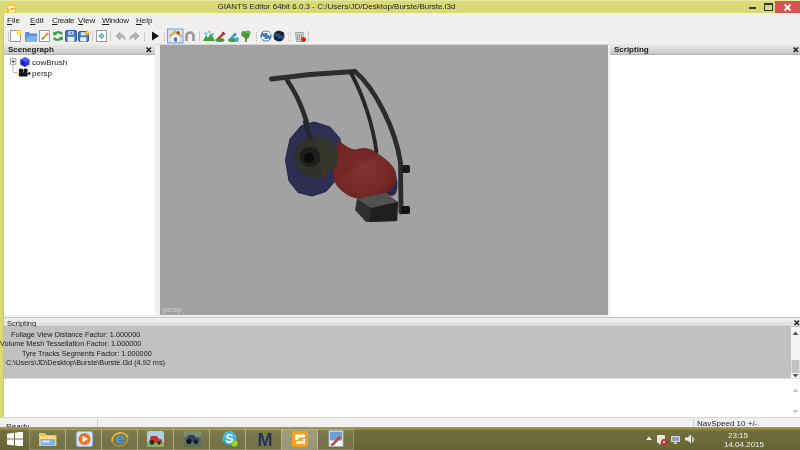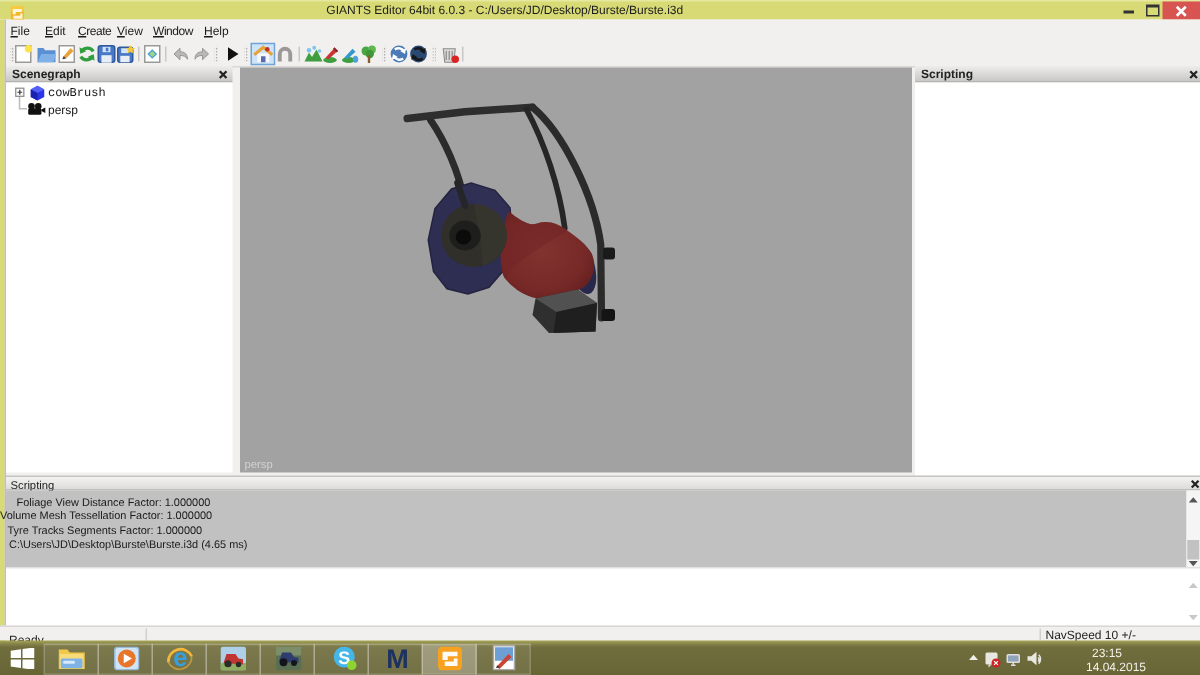--- a/index.html
+++ b/index.html
@@ -201,21 +201,21 @@
         <path d="M5.5 6.2 L5.5 11.2 1 8.8 1 3.8z" fill="#1a23b0"></path>
       </g>
 
  <g transform="translate(14,13)">
         <circle cx="3" cy="2.8" r="2.2" fill="#111"></circle>
         <circle cx="7.5" cy="2.8" r="2.2" fill="#111"></circle>
         <rect x="0.8" y="4.2" width="8.8" height="4.3" rx="1" fill="#111"></rect>
         <path d="M9.6 5 l2.6-1.3 v3.6 l-2.6-1.3z" fill="#111"></path>
       </g>
 </svg>
-<div class="abs" style="left:32px;top:57.5px;font-size:8px;color:#1a1a1a;font-family:Liberation Mono, monospace;">cowBrush</div>
+<div class="abs" style="left:32px;top:57.5px;font-size:8px;color:#1a1a1a;">cowBrush</div>
 <div class="abs" style="left:32px;top:68.5px;font-size:8px;color:#1a1a1a;">persp</div>
 
 <div class="abs" style="left:160px;top:45px;width:448px;height:270px;background:#a2a2a2;"></div>
 <div class="abs" style="left:163px;top:304.5px;font-size:7.5px;color:#d2d2d2;">persp</div>
 
 <svg class="abs" style="left:260px;top:58px" width="160" height="170" viewBox="260 58 160 170">
  <defs>
   <radialGradient id="redg" cx="45%" cy="45%" r="65%">
    <stop offset="0%" stop-color="#813330"></stop>
           <stop offset="70%" stop-color="#772927"></stop>
@@ -262,22 +262,22 @@
 
 <div class="abs" style="left:4px;top:317px;width:796px;height:10px;background:linear-gradient(#f2f2f0,#dddcda);border-top:1px solid #c5c4c2;border-bottom:1px solid #c0bfbd;box-sizing:border-box;"></div>
 <div class="abs" style="left:7px;top:318.5px;font-size:7.5px;color:#222;">Scripting</div>
 <svg class="abs" style="left:793px;top:318.5px" width="8" height="8">
       <path d="M1.5 1.5 L6 6 M6 1.5 L1.5 6" stroke="#222" stroke-width="1.5"></path>
     </svg>
 <div class="abs" style="left:4px;top:327px;width:787px;height:51px;background:#c1c1c1;"></div>
 <div class="abs" style="left:0;top:330px;width:600px;font-size:7.3px;color:#1a1a1a;line-height:9.4px;">
  <div style="padding-left:11px">Foliage View Distance Factor: 1.000000</div>
  <div style="">Volume Mesh Tessellation Factor: 1.000000</div>
- <div style="padding-left:5px">Tyre Tracks Segments Factor: 1.000000</div>
- <div style="padding-left:6px">C:\Users\JD\Desktop\Burste\Burste.i3d (4.65 ms)</div>
+ <div style="padding-left:22px">Tyre Tracks Segments Factor: 1.000000</div>
+ <div style="padding-left:6px">C:\Users\JD\Desktop\Burste\Burste.i3d (4.92 ms)</div>
 </div>
 
 <div class="abs" style="left:791px;top:327px;width:9px;height:51px;background:#f5f5f5;"></div>
 <svg class="abs" style="left:791px;top:330px" width="9" height="48">
  <path d="M1.5 5 L4.5 1.5 7.5 5z" fill="#555"></path>
  <rect x="0.5" y="30" width="8" height="13" fill="#c2c2c2"></rect>
  <path d="M1.5 44 L4.5 47.5 7.5 44z" fill="#555"></path>
 </svg>
 
 <div class="abs" style="left:4px;top:378px;width:796px;height:39px;background:#fff;border-top:1px solid #e0e0e0;"></div>

